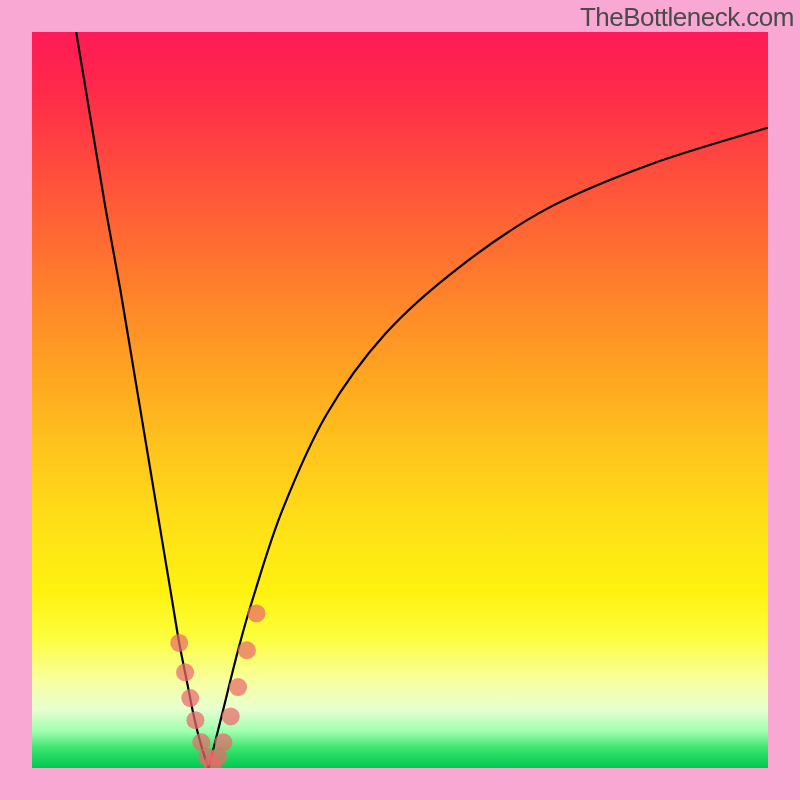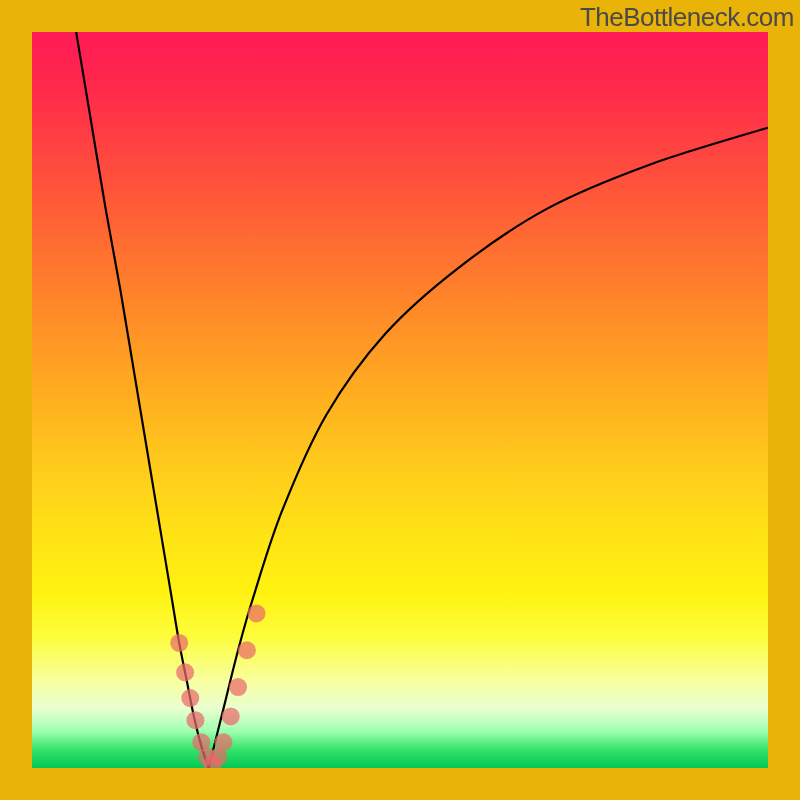--- a/index.html
+++ b/index.html
@@ -8,21 +8,21 @@
     width: 800px;
     height: 800px;
     overflow: hidden;
     background: #000;
     font-family: Arial, Helvetica, sans-serif;
   }
   .frame {
     position: relative;
     width: 800px;
     height: 800px;
-    background: #eab308;
+    background: #f9a8d4;
   }
   .plot {
     position: absolute;
     left: 32px;
     top: 32px;
     width: 736px;
     height: 736px;
     
     background: linear-gradient(
       to bottom,

